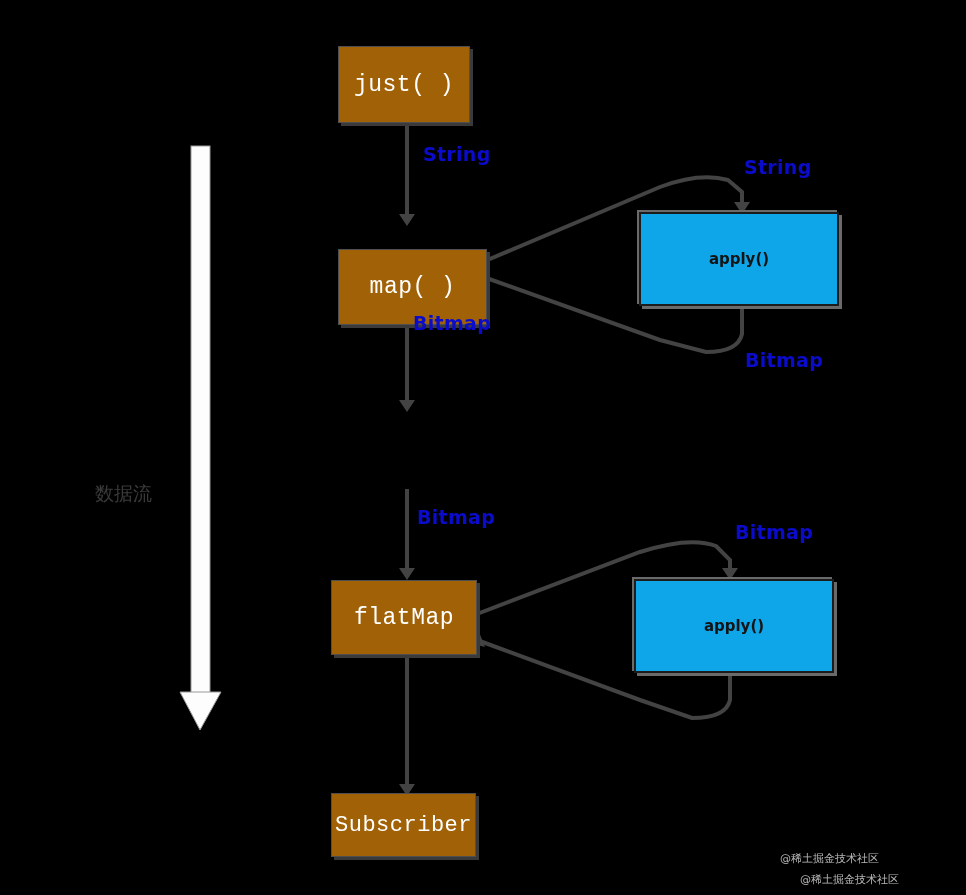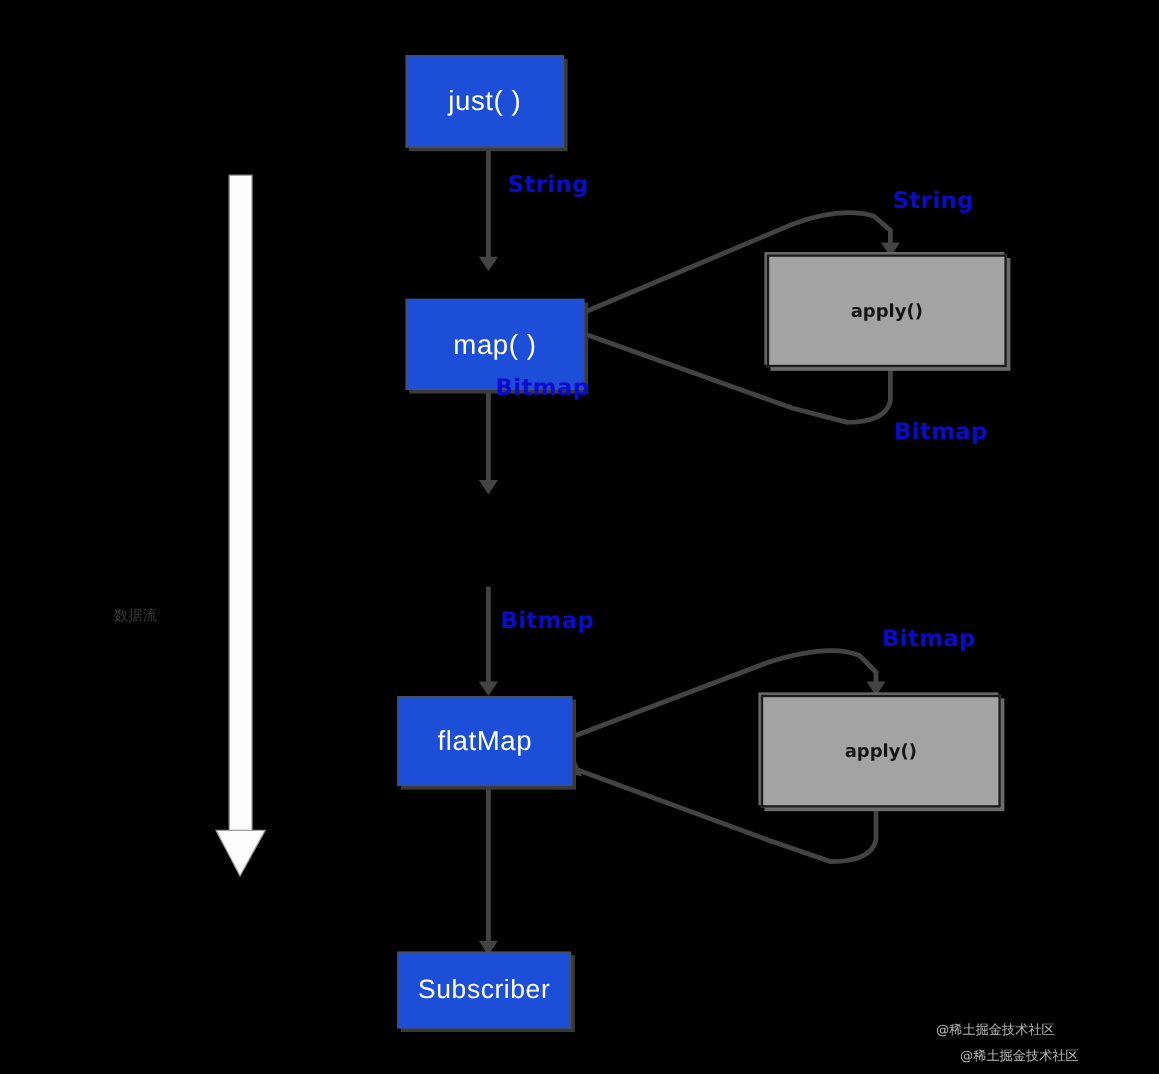--- a/index.html
+++ b/index.html
@@ -21,39 +21,39 @@
     position: absolute;
     left: 0;
     top: 0;
     width: 966px;
     height: 895px;
   }
 
   
   .op-box {
     position: absolute;
-    background: #1d4ed8;
+    background: #a16207;
     border: 1px solid #4f4f4f;
     box-sizing: border-box;
     display: flex;
     align-items: center;
     justify-content: center;
     color: #ffffff;
     font-size: 23px;
-    font-family: Liberation Sans, sans-serif;
+    font-family: Liberation Mono, monospace;
     letter-spacing: 0.5px;
     box-shadow: 3px 3px 0 0 #3a3a3a;
     z-index: 4;
   }
   .op-box.subscriber { font-size: 22px; }
 
   
   .apply-box {
     position: absolute;
-    background: #a3a3a3;
+    background: #0ea5e9;
     border: 2px solid #1c1c1c;
     box-sizing: border-box;
     display: flex;
     align-items: center;
     justify-content: center;
     color: #141414;
     font-size: 15px;
     font-weight: bold;
     font-family: "DejaVu Sans", sans-serif;
     box-shadow: 3px 3px 0 0 #6a6a6a, -2px -2px 0 0 #6a6a6a;
@@ -73,25 +73,24 @@
   }
 
   
   .flow-arrow {
     position: absolute;
     z-index: 3;
   }
   .flow-label {
     position: absolute;
     color: #3b3b3b;
-    font-size: 12px;
+    font-size: 19px;
     font-family: "DejaVu Sans", sans-serif;
     white-space: nowrap;
     z-index: 3;
-    margin-top: 24px;
   }
 
   
   .watermark {
     position: absolute;
     color: #d8d8d8;
     font-size: 11px;
     font-family: "DejaVu Sans", sans-serif;
     white-space: nowrap;
     opacity: 0.85;

